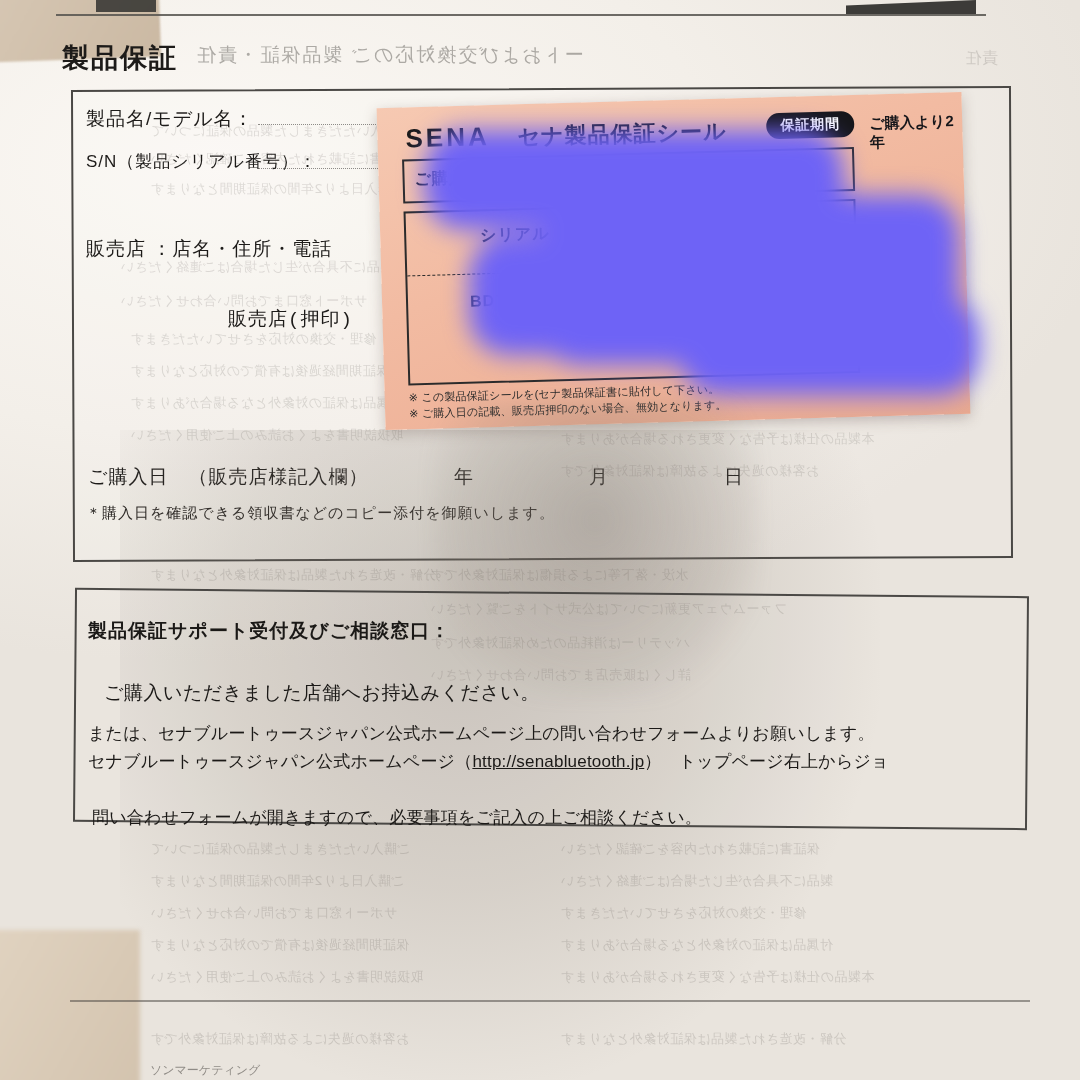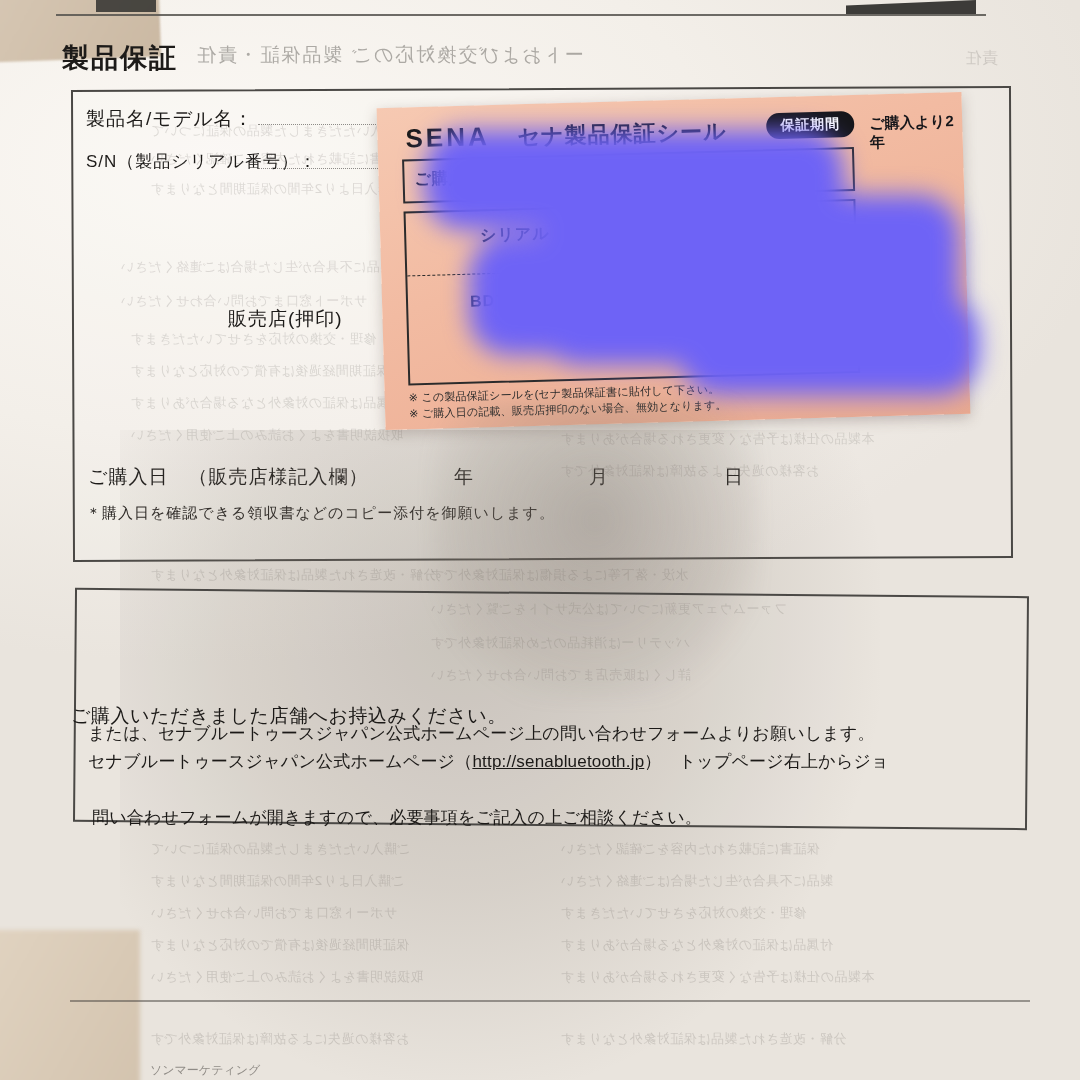--- a/index.html
+++ b/index.html
@@ -88,21 +88,21 @@
     transform:rotate(-0.25deg);
   }
   .wline{
     position:absolute;color:#1d1b19;font-size:19px;letter-spacing:1px;
     white-space:nowrap;
   }
   #l1{left:86px;top:106px;text-align:right;}
   #l2{left:86px;top:150px;font-size:17px;}
   #l3{left:86px;top:194px;}
   #l4{left:86px;top:236px;}
-  #l5{left:228px;top:306px;}
+  #l5{left:228px;top:306px;font-family:Liberation Mono, monospace;}
   #l6{left:88px;top:464px;font-size:19px;}
   #l6b{left:454px;top:464px;font-size:19px;letter-spacing:26px;}
   #l7{left:86px;top:504px;font-size:15px;color:#262320;}
 
   .dots{
     position:absolute;height:0;border-top:1px dotted #6a6764;opacity:.75;
   }
   #dot1{left:258px;top:124px;width:700px;}
   #dot2{left:258px;top:168px;width:700px;}
 
@@ -159,21 +159,21 @@
   #rb4{left:300px;top:180px;width:300px;height:100px;}
 
   
   #support-box{
     position:absolute;left:74px;top:592px;width:950px;height:230px;
     border:2px solid #4a4845;
     transform:rotate(0.5deg);
     background:rgba(255,255,255,.05);
   }
   #sup-title{position:absolute;left:88px;top:618px;font-size:19px;font-weight:bold;color:#1b1917;letter-spacing:1px;}
-  #sup-1{position:absolute;left:71px;top:680px;font-size:19px;color:#1b1917;letter-spacing:.5px;margin-top:23px;}
+  #sup-1{position:absolute;left:104px;top:680px;font-size:19px;color:#1b1917;letter-spacing:.5px;}
   #sup-2{position:absolute;left:88px;top:722px;font-size:17px;color:#1b1917;letter-spacing:.2px;}
   #sup-3{position:absolute;left:88px;top:750px;font-size:17px;color:#1b1917;letter-spacing:.2px;}
   #sup-link{color:#1b1917;text-decoration:underline;}
   #sup-4{position:absolute;left:88px;top:778px;font-size:17px;color:#1b1917;letter-spacing:.2px;}
   #sup-5{position:absolute;left:92px;top:806px;font-size:17px;color:#1b1917;letter-spacing:.2px;}
 
   
   #bottom-rule{
     position:absolute;left:70px;top:1000px;width:960px;height:2px;background:rgba(70,66,62,.5);
   }
@@ -227,20 +227,21 @@
   <div id="top-right-box"></div>
 
   <div id="title">製品保証</div>
 
   <div id="warranty-box"></div>
   <div class="dots" id="dot1"></div>
   <div class="dots" id="dot2"></div>
 
   <div class="wline" id="l1">製品名/モデル名：</div>
   <div class="wline" id="l2">S/N（製品シリアル番号）：</div>
+  <div class="wline" id="l4">販売店    ：店名・住所・電話</div>
   <div class="wline" id="l5">販売店(押印)</div>
   <div class="wline" id="l6">ご購入日　（販売店様記入欄）</div>
   <div class="wline" id="l6b">年　　月　　日</div>
   <div class="wline" id="l7">＊購入日を確認できる領収書などのコピー添付を御願いします。</div>
 
   <div id="sticker">
     <div id="sticker-logo">SENA</div>
     <div id="sticker-title">セナ製品保証シール</div>
     <div id="sticker-pill">保証期間</div>
     <div id="sticker-pill-note">ご購入より2年</div>
@@ -262,20 +263,21 @@
     <div class="b" id="rb1"></div>
     <div class="b" id="rb2"></div>
     <div class="b" id="rb3"></div>
     <div class="b" id="rb4"></div>
   </div>
 
   <div id="shadow-big"></div>
   <div id="shadow-blob"></div>
 
   <div id="support-box"></div>
+  <div id="sup-title">製品保証サポート受付及びご相談窓口：</div>
   <div id="sup-1">ご購入いただきました店舗へお持込みください。</div>
   <div id="sup-3">
     <span>セナブルートゥースジャパン公式ホームページ（</span><span id="sup-link">http://senabluetooth.jp</span><span>）　トップページ右上からジョ</span>
   </div>
   <div id="sup-2">または、セナブルートゥースジャパン公式ホームページ上の問い合わせフォームよりお願いします。</div>
   <div id="sup-5">問い合わせフォームが開きますので、必要事項をご記入の上ご相談ください。</div>
 
   <div id="bottom-rule"></div>
   <div id="bottom-ghost">ソンマーケティング</div>
 

